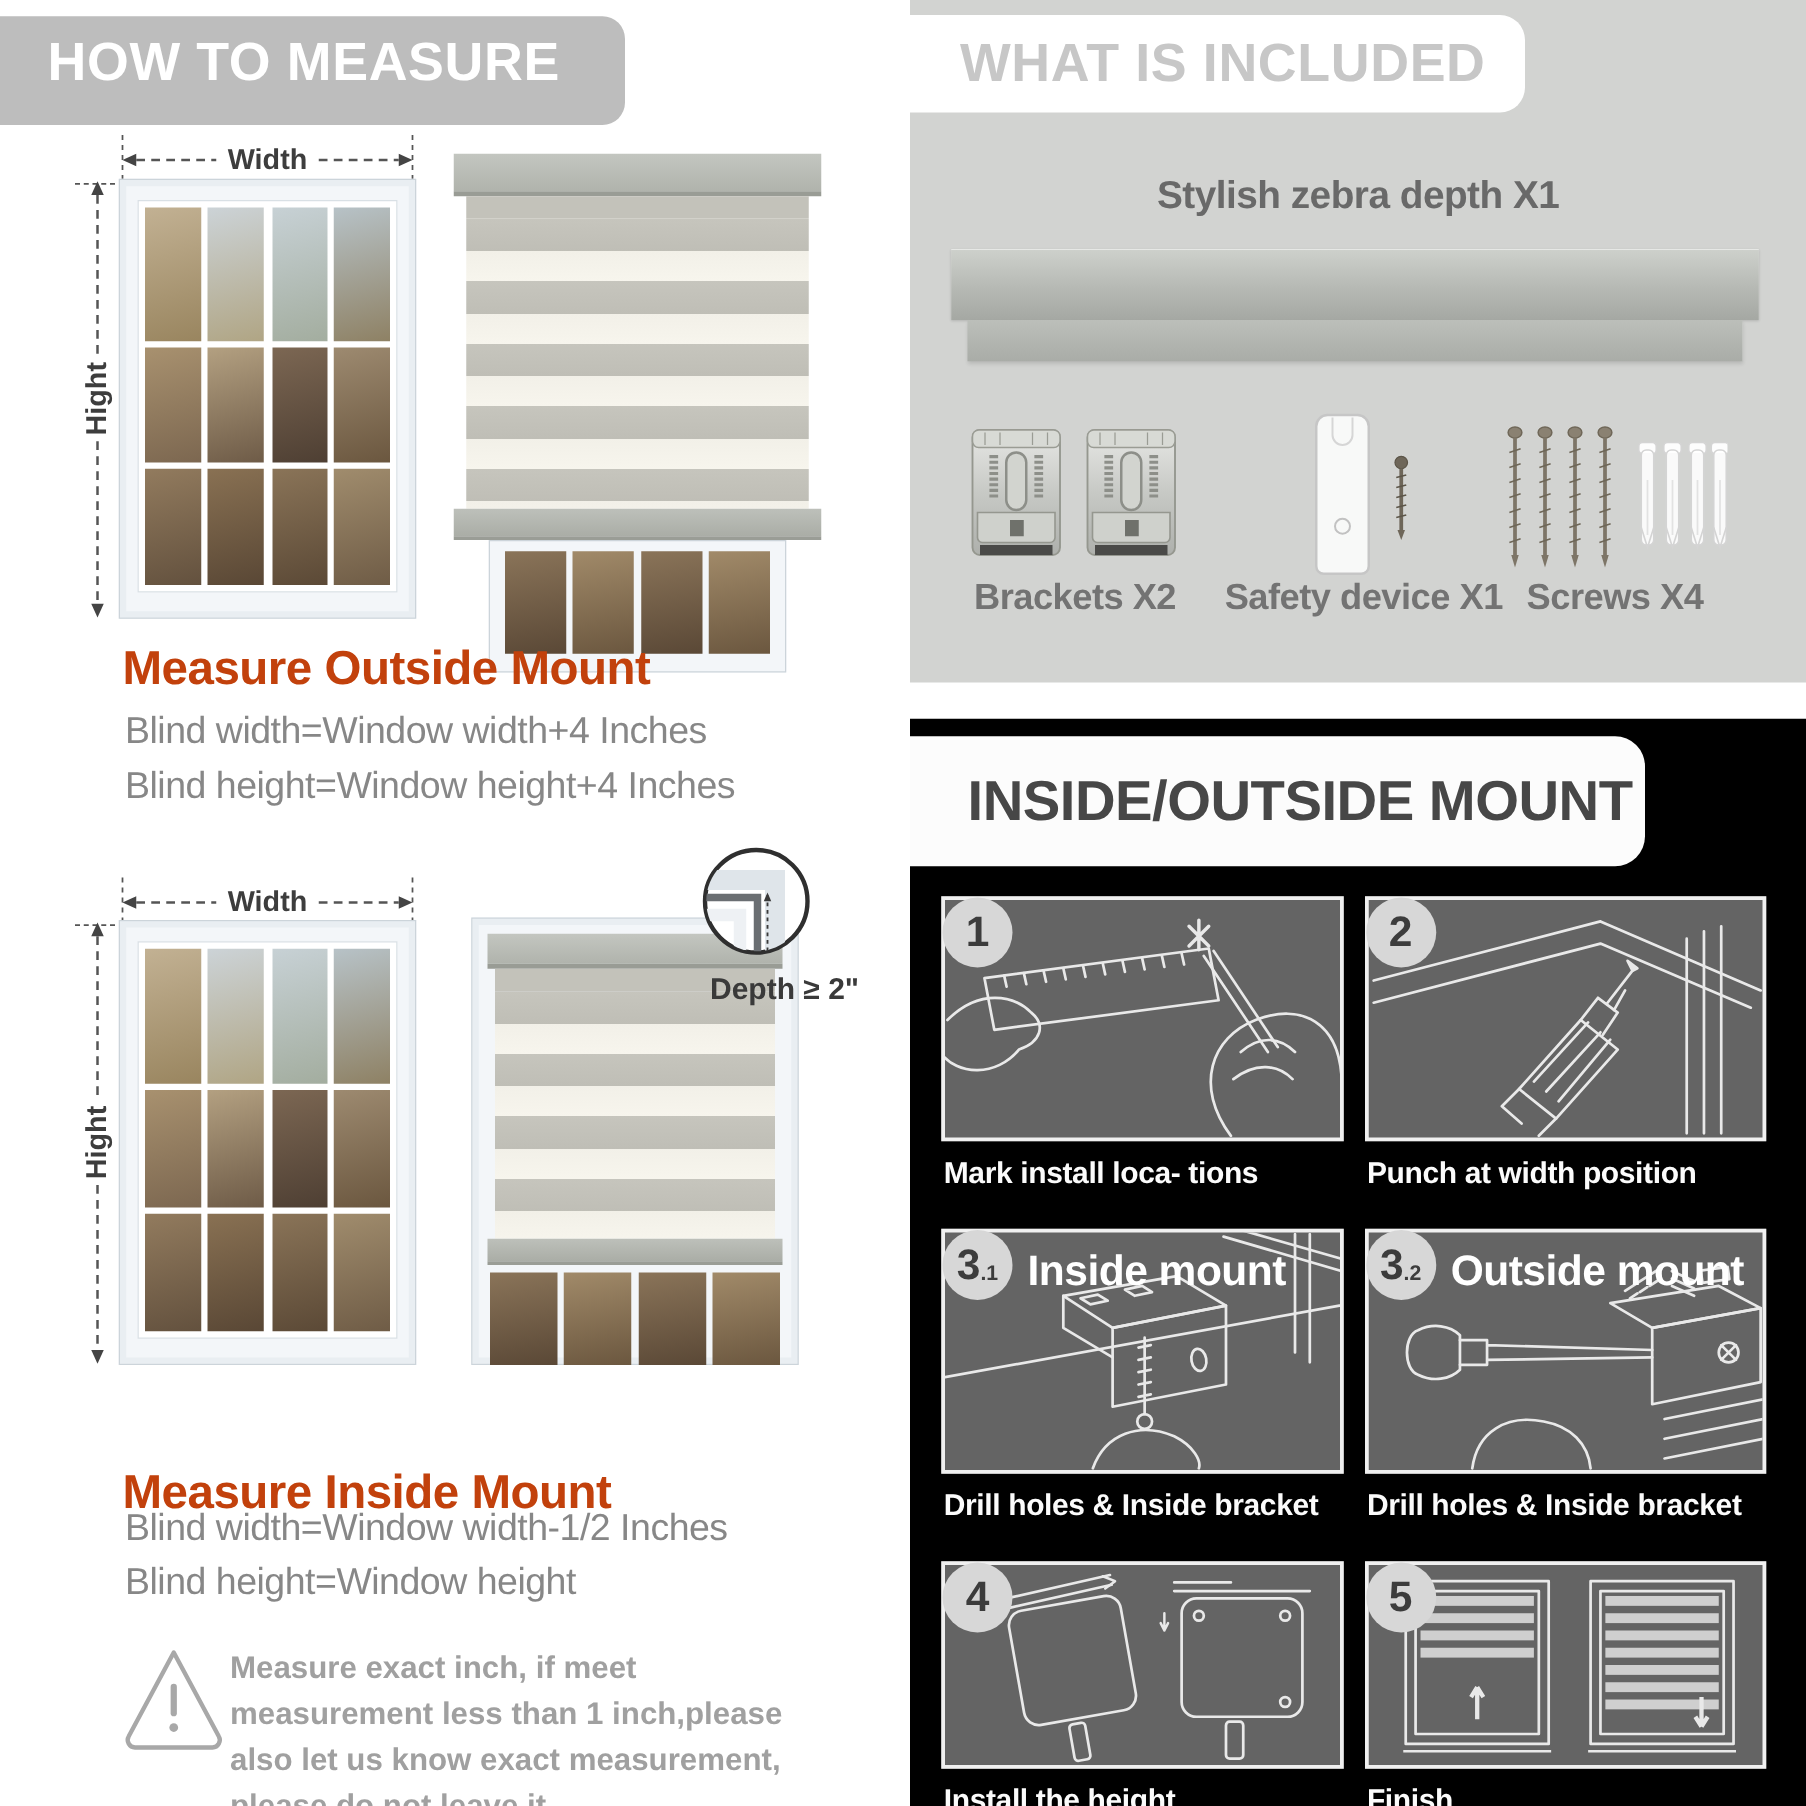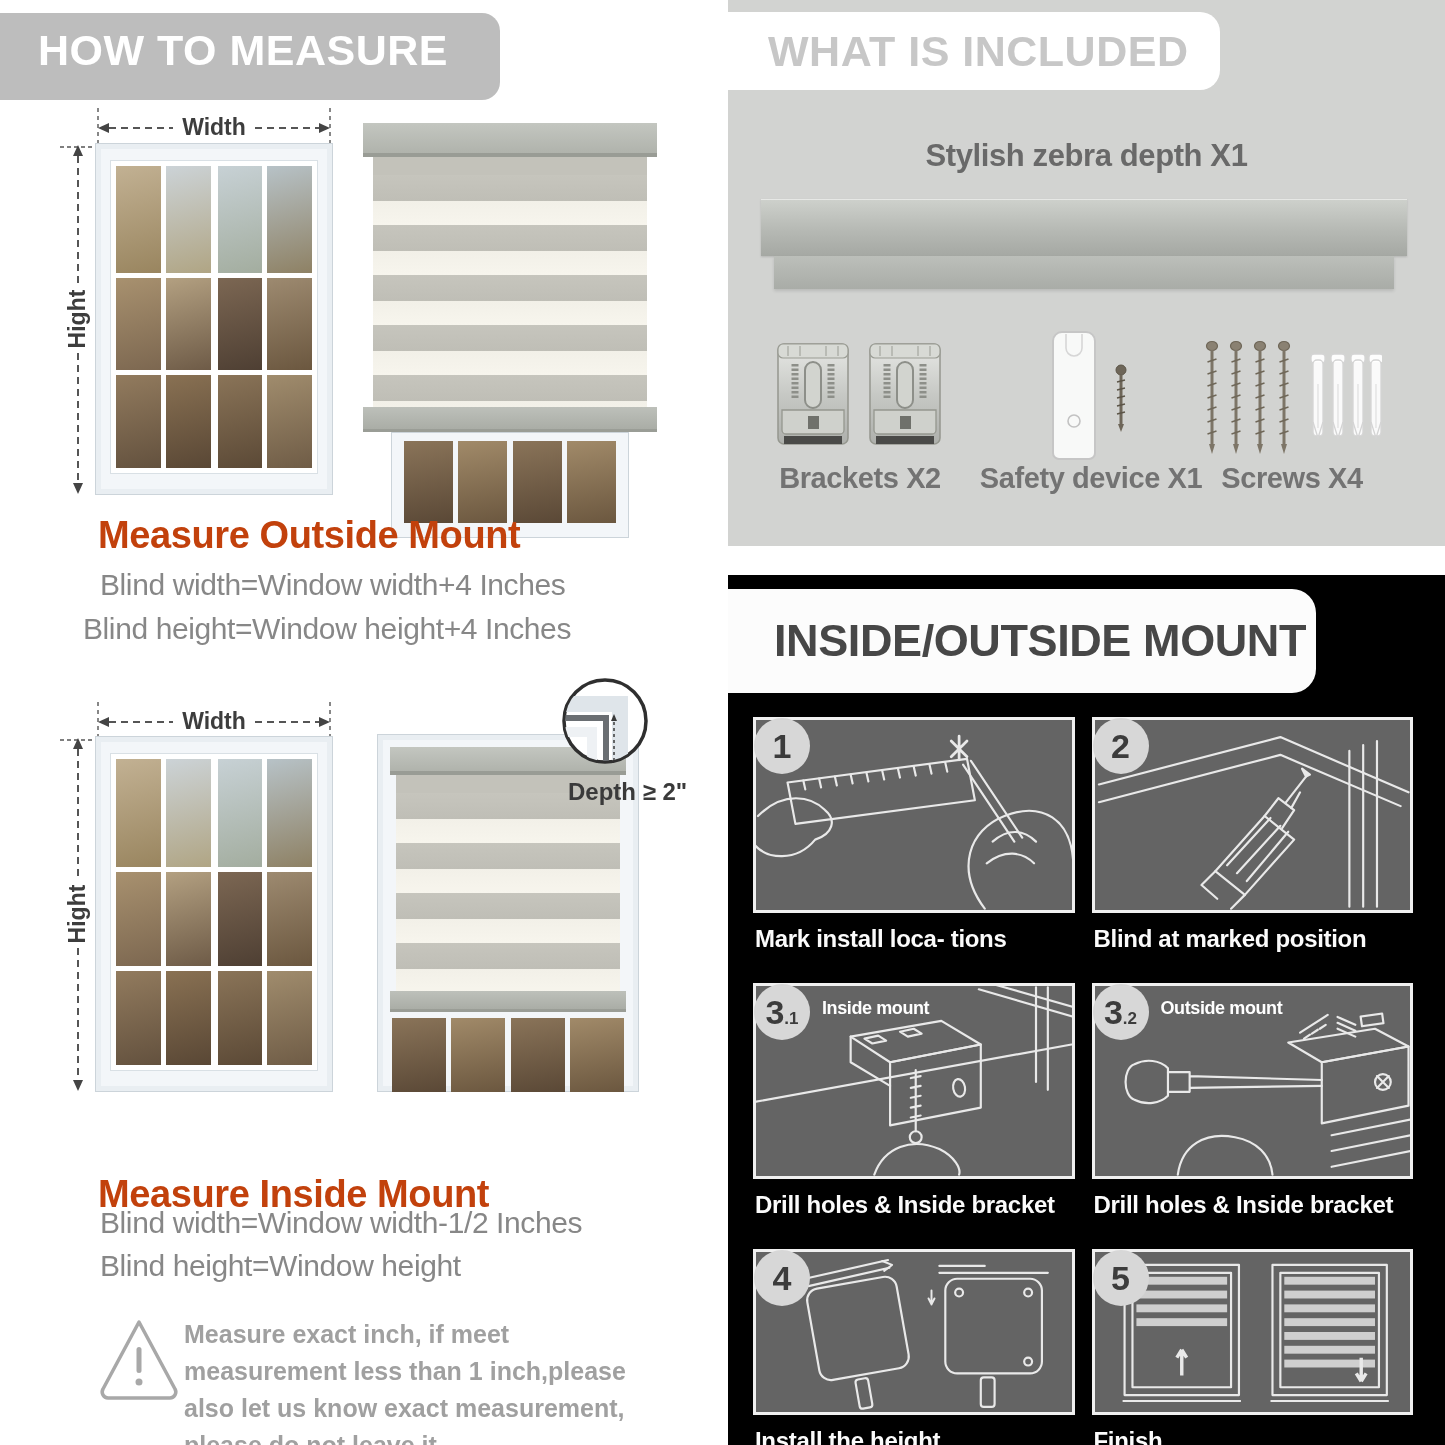--- a/index.html
+++ b/index.html
@@ -70,21 +70,21 @@
     border-radius:0 24px 24px 0;color:#474747;font-size:45px;font-weight:bold;
     line-height:104px;padding-left:46px;box-sizing:border-box;}
   #steps{left:25px;top:142px;width:660px;display:grid;
     grid-template-columns:1fr 1fr;column-gap:17px;}
   .panel{position:relative;border:3px solid #f0f0f0;height:190px;background:#646464;}
   .step:nth-child(5) .panel,.step:nth-child(6) .panel{height:160px;}
   .badge{position:absolute;top:-2px;left:-2px;width:56px;height:56px;border-radius:50%;
     background:#d7d7d7;color:#3c3c3c;display:flex;align-items:center;justify-content:center;
     font-weight:bold;font-size:34px;z-index:2;}
   .badge .sub{font-size:17px;margin-top:14px;}
-  .panel-title{position:absolute;left:66px;top:12px;color:#fff;font-size:18px;font-weight:bold;z-index:2;}
+  .panel-title{position:absolute;left:66px;top:12px;color:#fff;font-size:34px;font-weight:bold;z-index:2;}
   .caption{margin:12px 2px 30px 2px;color:#fbfbfb;font-size:24px;font-weight:bold;letter-spacing:-0.3px;}
   .ill{position:absolute;inset:0;width:100%;height:100%;}
 
   .dim-text{font:bold 23px "Liberation Sans",sans-serif;fill:#3d3d3d;}
   .depth-label{font-size:24px;font-weight:bold;color:#3a3a3a;}
 </style>
 </head>
 <body>
 
 <div id="left-section" class="abs">
@@ -144,21 +144,21 @@
         <div class="u-pane">
             <div></div>
             <div></div>
           </div>
       </div>
     </div>
   </div>
 
   <div class="abs h1-dark cond" style="left:98px;top:514px;">Measure Outside Mount</div>
   <div class="abs sub-gray cond" style="left:100px;top:568px;">Blind width=Window width+4 Inches</div>
-  <div class="abs sub-gray cond" style="left:83px;top:612px;">Blind height=Window height+4 Inches</div>
+  <div class="abs sub-gray cond" style="left:100px;top:612px;">Blind height=Window height+4 Inches</div>
 
   <svg class="abs" style="left:95px;top:698px;" width="238" height="42">
     <line x1="3" y1="4" x2="3" y2="42" stroke="#555" stroke-width="1.4" stroke-dasharray="4,4"></line>
     <line x1="235" y1="4" x2="235" y2="42" stroke="#555" stroke-width="1.4" stroke-dasharray="4,4"></line>
     <polygon points="3,24 14,19 14,29" fill="#444"></polygon>
     <line x1="14" y1="24" x2="78" y2="24" stroke="#555" stroke-width="2" stroke-dasharray="7,5"></line>
     <text x="119" y="31" text-anchor="middle" class="dim-text">Width</text>
     <line x1="160" y1="24" x2="224" y2="24" stroke="#555" stroke-width="2" stroke-dasharray="7,5"></line>
     <polygon points="235,24 224,19 224,29" fill="#444"></polygon>
   </svg>
@@ -357,21 +357,21 @@
           <path d="M4,64 L188,16 M4,82 L188,34 M188,16 L318,72 M188,34 L310,86"></path>
           <path d="M258,30 L258,188 M272,24 L272,188 M286,20 L286,188"></path>
           <path d="M122,152 L172,96 L202,120 L152,176 Z"></path>
           <path d="M134,146 L178,98 M144,154 L188,106 M154,162 L196,112"></path>
           <path d="M172,96 L186,78 L202,90 L190,108"></path>
           <path d="M193,83 L214,56 M199,88 L208,72"></path>
           <path d="M214,56 l-4,-8 l8,6 z" fill="#e9e9e9"></path>
           <path d="M152,176 L138,190 M122,152 L108,166 L124,180"></path>
         </svg>
       </div>
-      <div class="caption cond">Blind at  marked position</div>
+      <div class="caption cond">Punch at  width position</div>
     </div>
 
     <div class="step">
       <div class="panel">
         <div class="badge">
             <span>3</span>
             <span class="sub">.1</span>
           </div>
         <div class="panel-title cond">Inside mount</div>
         <svg class="ill" viewBox="0 0 320 190" fill="none" stroke="#e9e9e9" stroke-width="2.2" stroke-linecap="round" stroke-linejoin="round">

